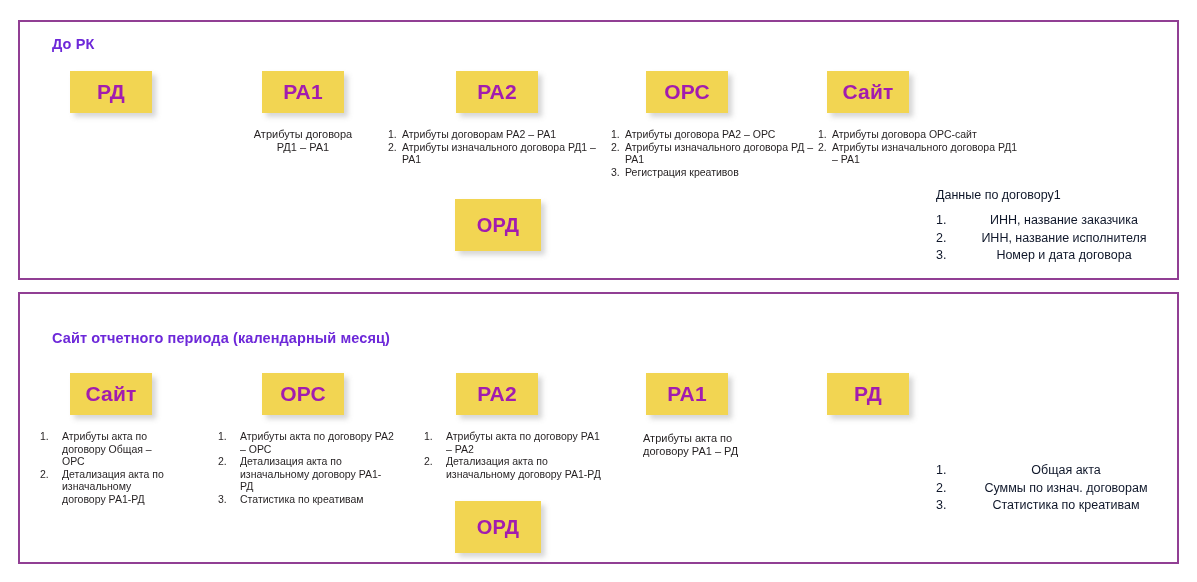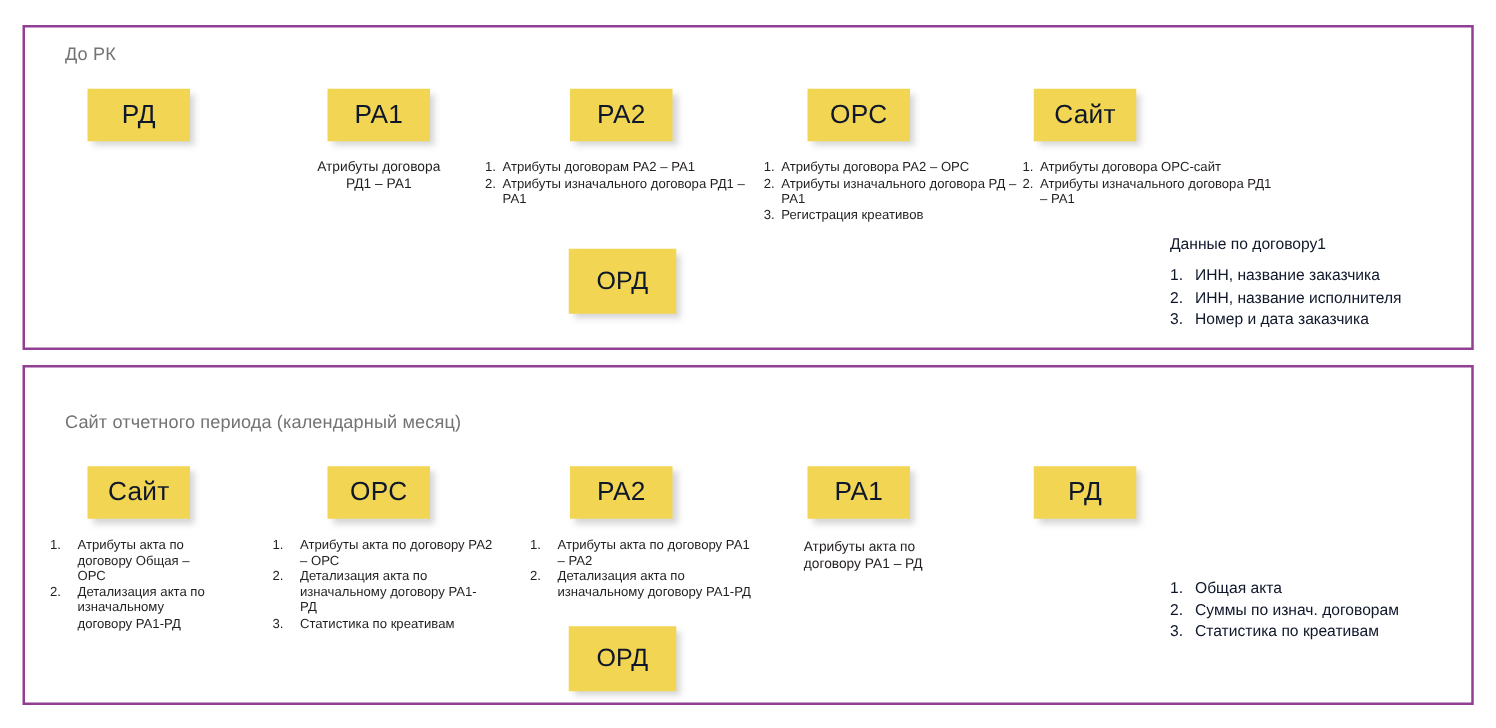--- a/index.html
+++ b/index.html
@@ -17,32 +17,32 @@
     border:2px solid #913f94;
     background:#ffffff;
     box-sizing:border-box;
   }
   #panel-before{left:18px;top:20px;width:1161px;height:260px;}
   #panel-after{left:18px;top:292px;width:1161px;height:272px;}
 
   .panel-title{
     position:absolute;
     font-size:14.5px;
-    font-weight:normal;
-    color:#737373;
+    font-weight:bold;
+    color:#6d28d9;
     letter-spacing:0.1px;
     white-space:nowrap;
   }
 
   
   .node{
     position:absolute;
     background:#f2d552;
-    color:#0f172a;
-    font-weight:normal;
+    color:#a21caf;
+    font-weight:bold;
     display:flex;align-items:center;justify-content:center;
     box-shadow:4px 4px 5px rgba(120,120,120,0.30);
     box-sizing:border-box;
     letter-spacing:0.2px;
   }
   .node.lane{width:82px;height:42px;font-size:21px;}
   .node.ord{width:86px;height:52px;font-size:20px;}
 
   
   svg#wires{position:absolute;left:0;top:0;width:1197px;height:582px;pointer-events:none;}
@@ -61,21 +61,21 @@
   .olist .row{display:flex;}
   .olist .num{flex:0 0 auto;width:14px;}
   .olist .txt{flex:1 1 auto;}
   .olist.wide .num{width:22px;}
 
   
   .legend{position:absolute;color:#0f172a;}
   .legend .lg-title{font-size:12.5px;line-height:15px;margin-bottom:9px;}
   .legend .lg-row{display:flex;font-size:12.5px;line-height:17.5px;}
   .legend .lg-num{flex:0 0 auto;width:20px;}
-  .legend .lg-txt{flex:1 1 auto;white-space:nowrap;}
+  .legend .lg-txt{flex:1 1 auto;white-space:nowrap;text-align:center;}
 </style>
 </head>
 <body>
 
 <div id="root">
 
   <svg id="wires" viewBox="0 0 1197 582">
     <defs>
       <marker id="ar" markerWidth="7" markerHeight="7" refX="6" refY="3.5" orient="auto">
         <path d="M0,0 L7,3.5 L0,7 z" fill="#7b3f98"></path>
@@ -178,21 +178,21 @@
     <div class="lg-row">
         <span class="lg-num">1.</span>
         <span class="lg-txt">ИНН, название заказчика</span>
       </div>
     <div class="lg-row">
         <span class="lg-num">2.</span>
         <span class="lg-txt">ИНН, название исполнителя</span>
       </div>
     <div class="lg-row">
         <span class="lg-num">3.</span>
-        <span class="lg-txt">Номер и дата заказчика</span>
+        <span class="lg-txt">Номер и дата договора</span>
       </div>
   </div>
 
   <div class="panel" id="panel-after"></div>
 
   <div class="panel-title" style="left:52px;top:330px;">Сайт отчетного периода (календарный месяц)</div>
 
   <div class="node lane" style="left:70px;top:373px;">Сайт</div>
   <div class="node lane" style="left:262px;top:373px;">ОРС</div>
   <div class="node lane" style="left:456px;top:373px;">РА2</div>

